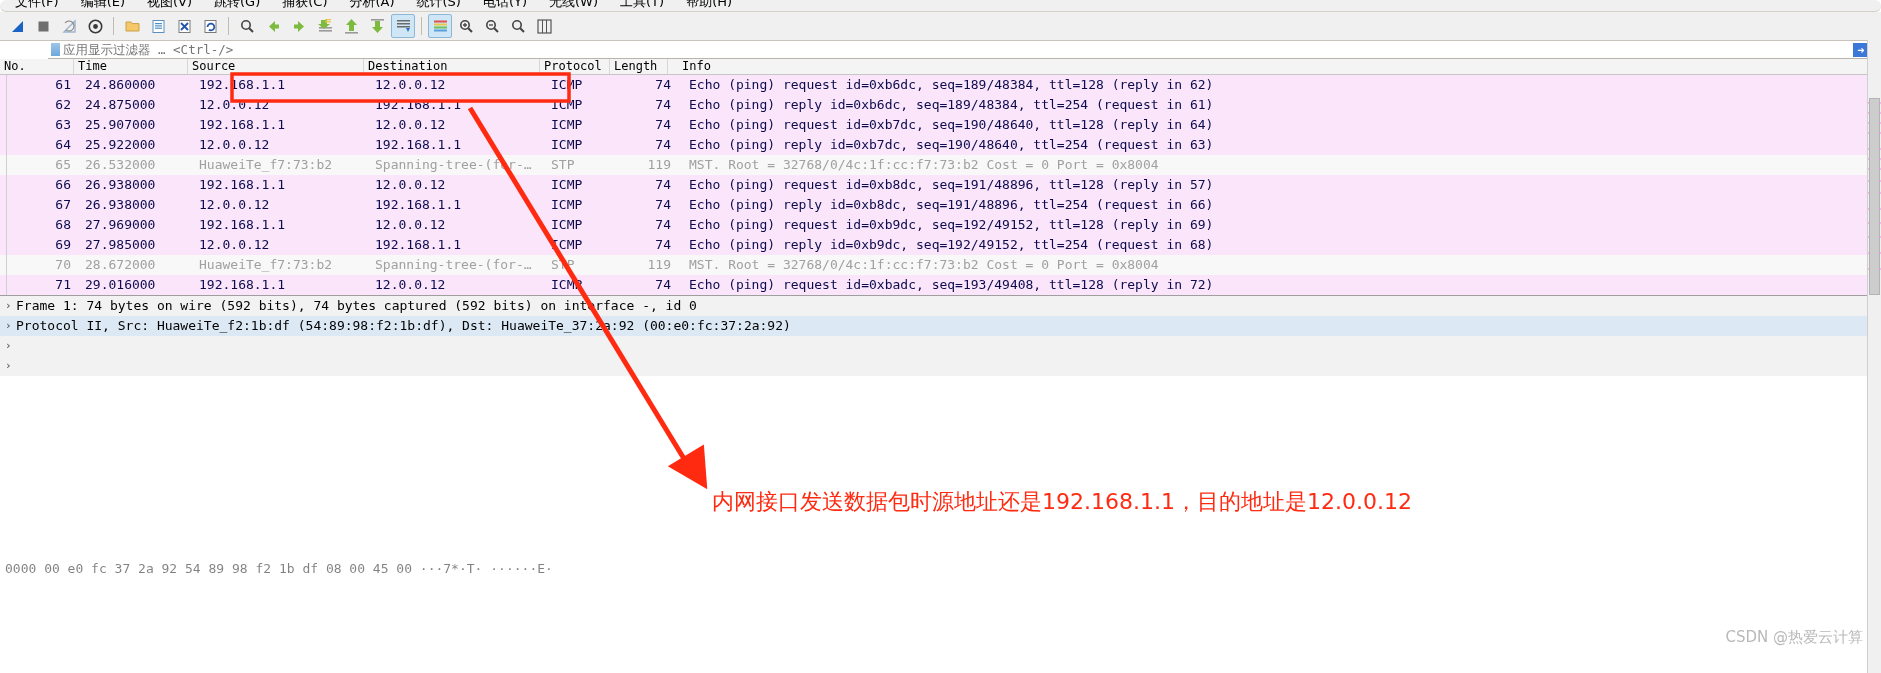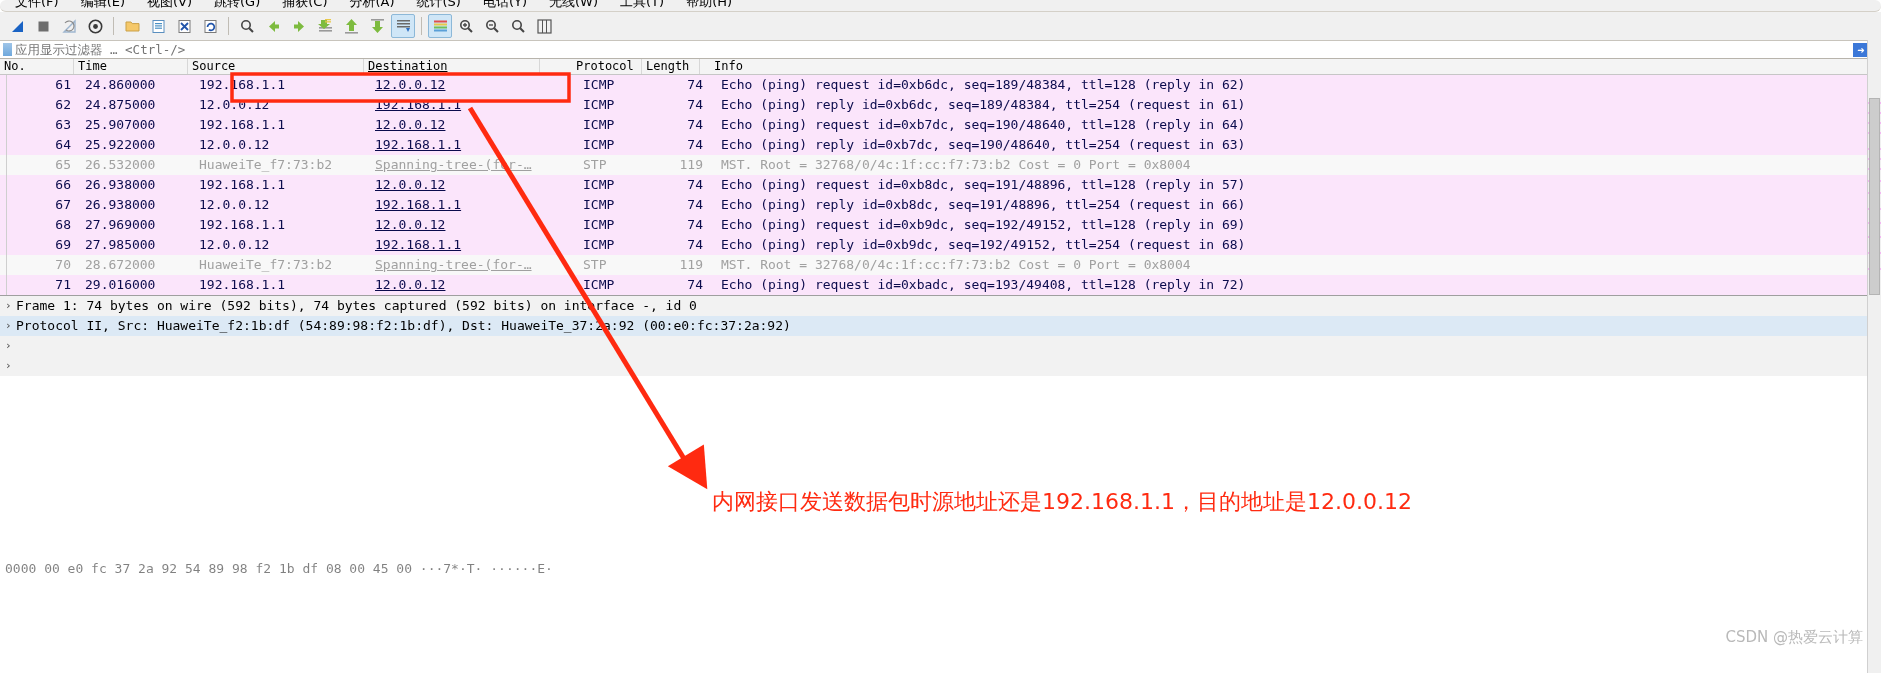--- a/index.html
+++ b/index.html
@@ -64,20 +64,21 @@
   }
 
   
   .filterbar {
     height: 17px;
     background: #ffffff;
     border-bottom: 1px solid #b8b4ac;
     display: flex;
     align-items: center;
     position: relative;
+    margin-left: 48px;
   }
   .filter-ico {
     width: 9px; height: 13px;
     margin: 0 3px 0 3px;
     background: linear-gradient(#9fc5e8, #6fa8dc);
     flex: none;
   }
   .filter-input {
     flex: 1;
     border: none;
@@ -141,22 +142,22 @@
   .rowmark {
     width: 6px;
     border-right: 1px solid #cfcfcf;
     flex: none;
   }
 
   
   .w-no    { width: 74px;  flex: none; }
   .w-time  { width: 114px; flex: none; }
   .w-src   { width: 176px; flex: none; }
-  .w-dst   { width: 176px; flex: none; text-decoration: underline; }
-  .w-proto { width: 70px;  flex: none; margin-left: 32px; }
+  .w-dst   { width: 176px; flex: none; }
+  .w-proto { width: 70px;  flex: none; }
   .w-len   { width: 58px;  flex: none; }
   .w-info  { flex: 1; margin-left: 10px; }
 
   
   .detail-pane {
     background: #f2f2f2;
     font-family: "DejaVu Sans Mono", monospace;
     font-size: 13px;
   }
   .drow {

